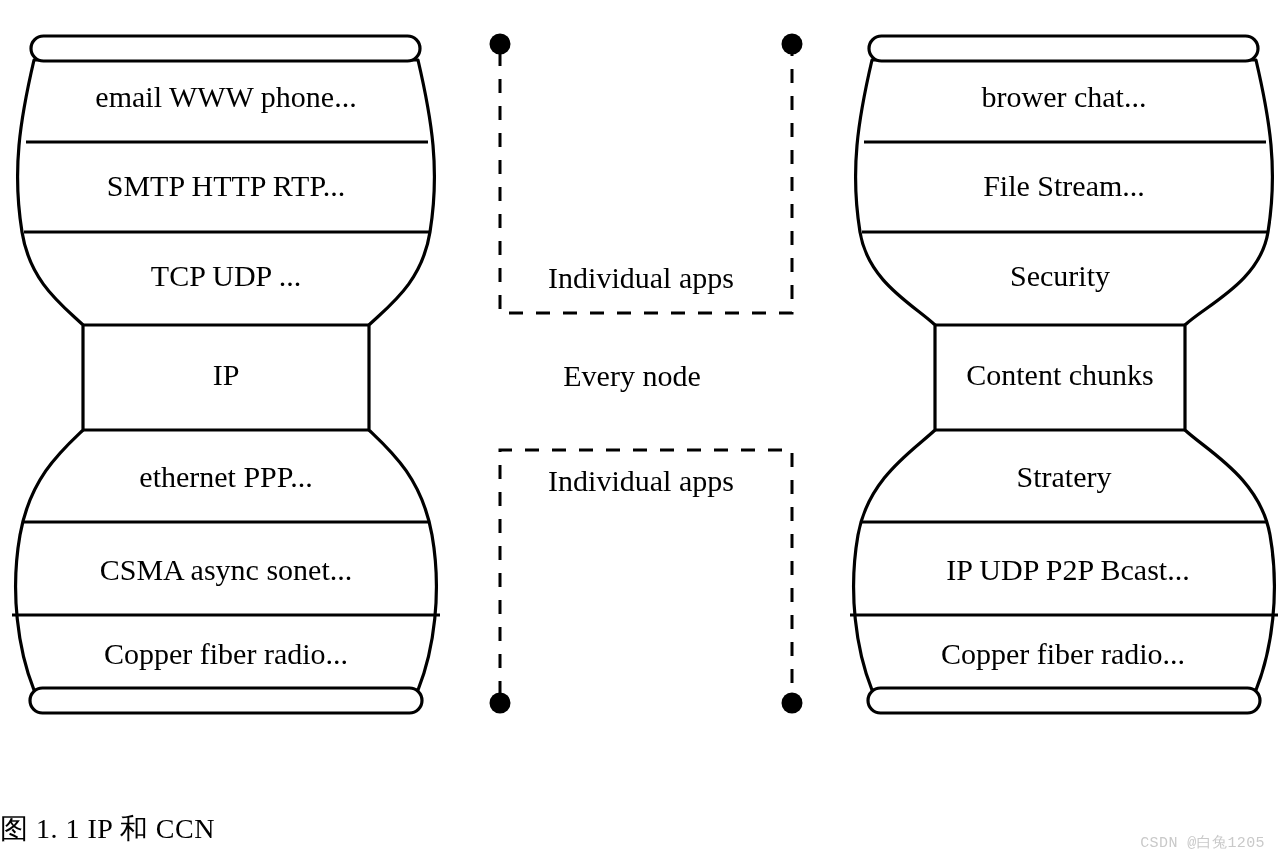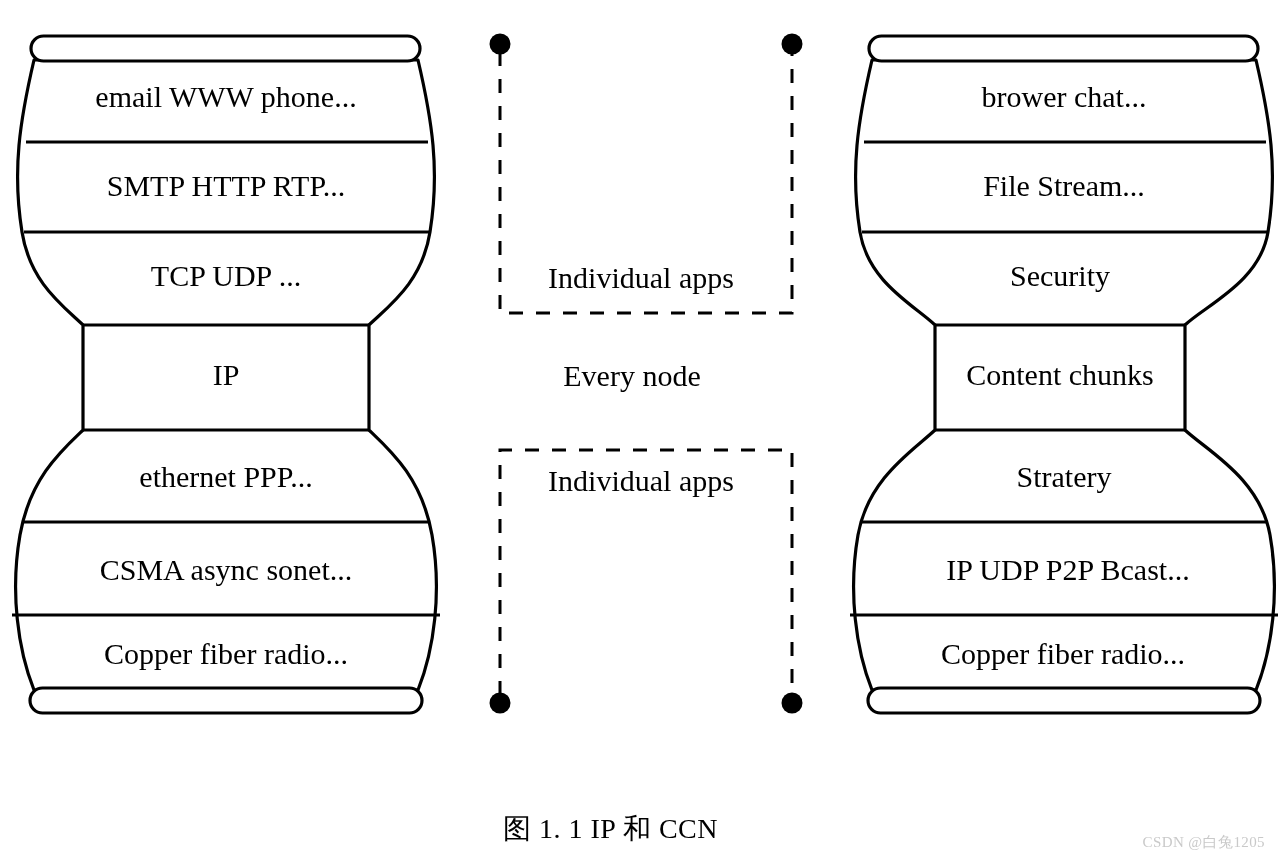--- a/index.html
+++ b/index.html
@@ -65,32 +65,31 @@
     fill: #000000;
     text-anchor: middle;
     dominant-baseline: middle;
   }
 
   #caption {
     position: absolute;
     left: 0;
     top: 810;
     width: 1221px;
-    text-align: center;
     font-family: "Liberation Serif", "DejaVu Serif", serif;
     font-size: 28px;
     color: #000000;
     letter-spacing: 0.5px;
   }
 
   #watermark {
     position: absolute;
     right: 14px;
     bottom: 8px;
-    font-family: Liberation Serif, serif;
+    font-family: Liberation Mono, monospace;
     font-size: 15px;
     color: #c9c9c9;
     letter-spacing: 0.4px;
     user-select: none;
   }
 </style>
 </head>
 <body>
 
 <svg id="diagram" viewBox="0 0 1279 860">

